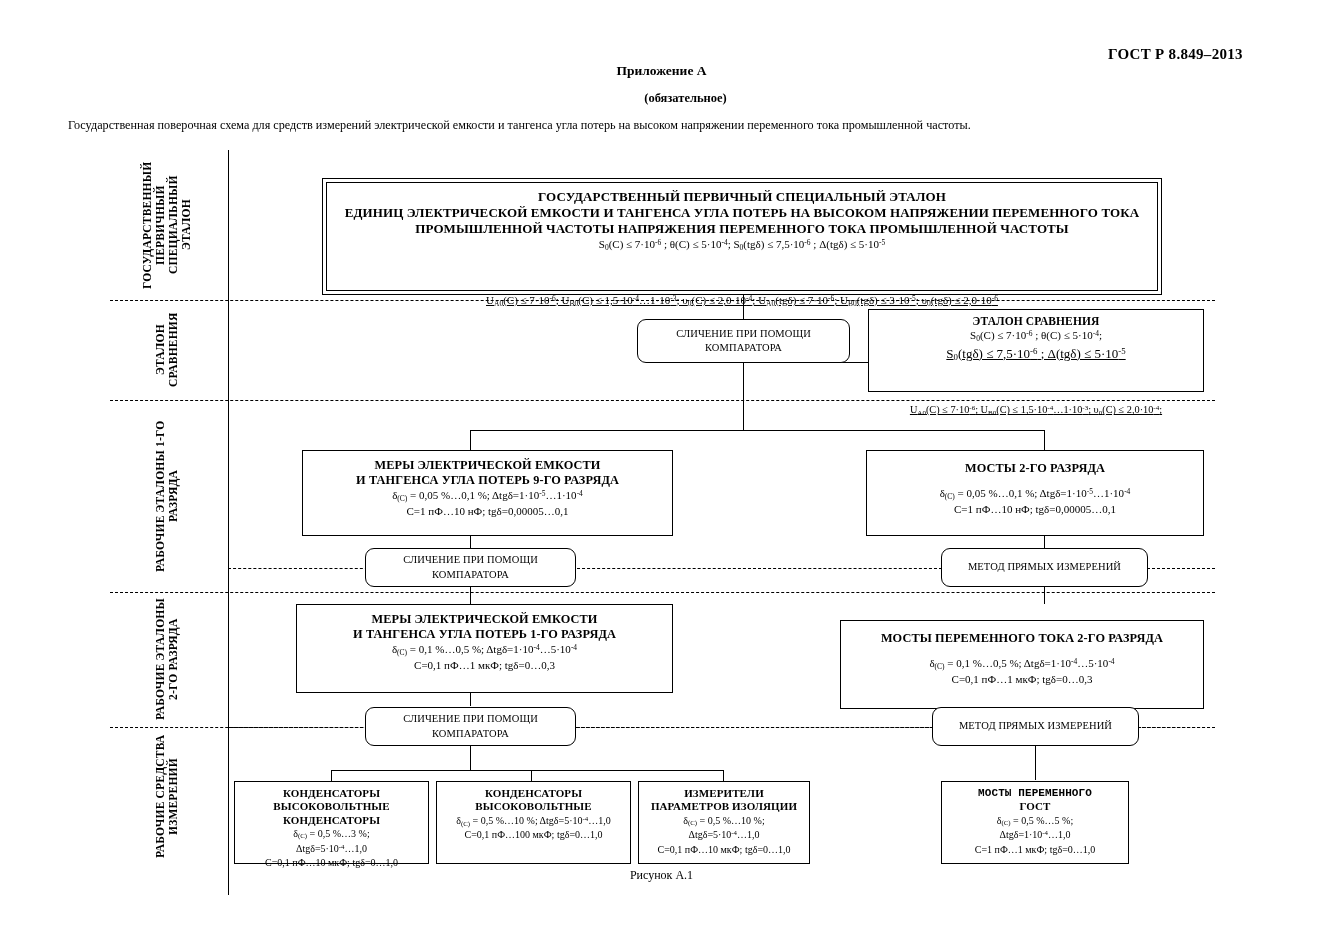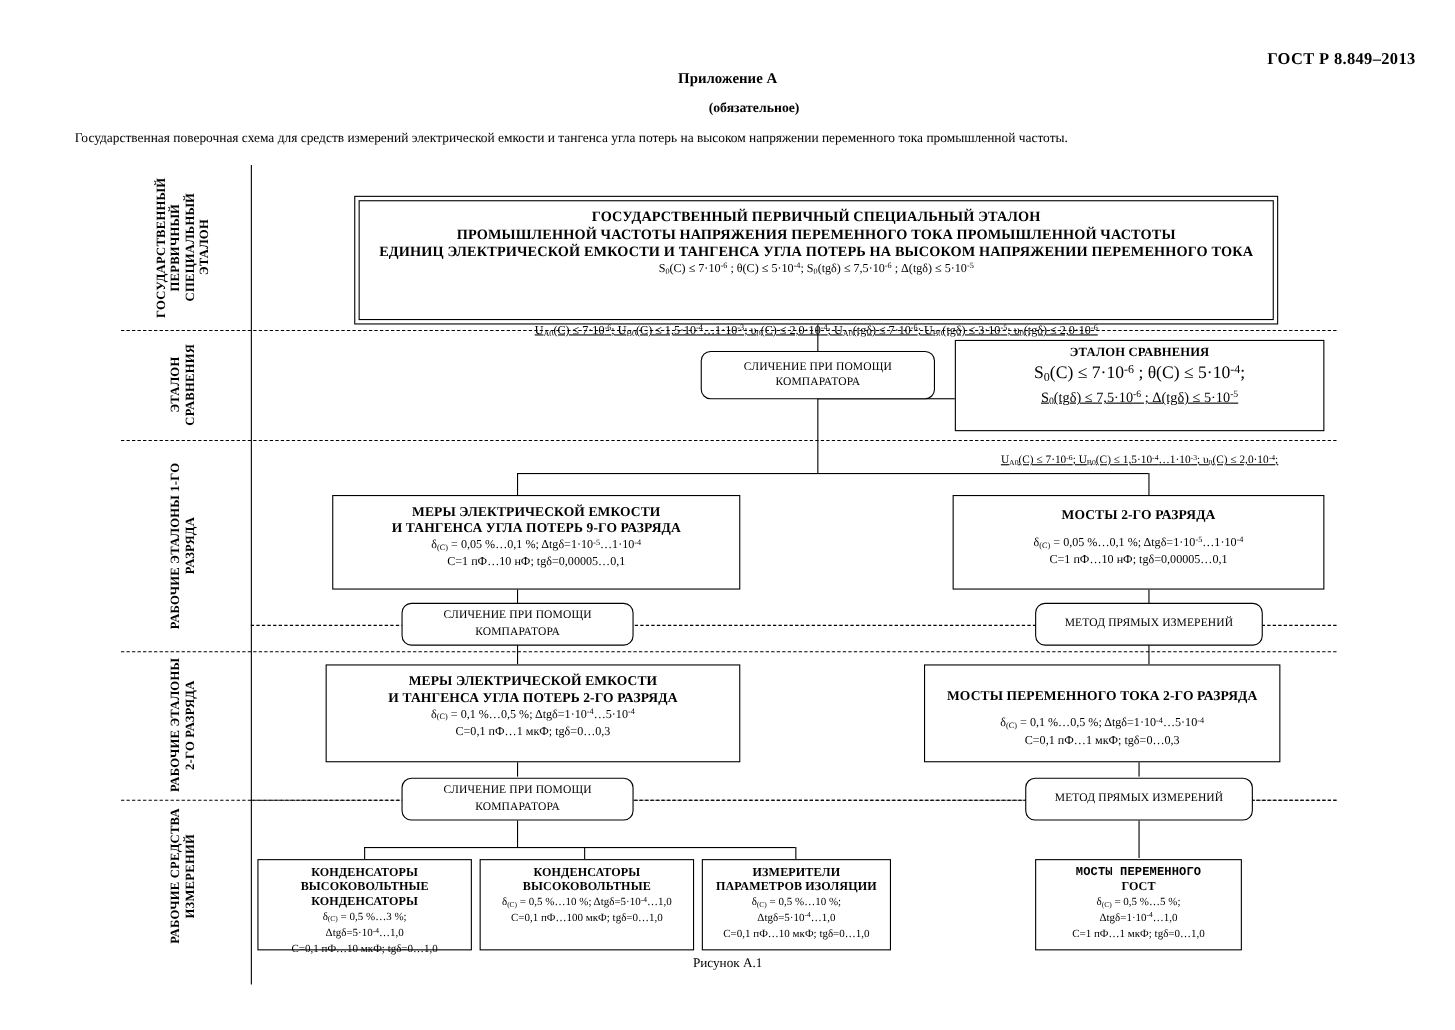--- a/index.html
+++ b/index.html
@@ -4,21 +4,21 @@
 <style>
   html,body{margin:0;padding:0;background:#fff;}
   body{
     width:1323px;height:936px;position:relative;overflow:hidden;
     font-family:"Liberation Serif","DejaVu Serif",serif;
     color:#000;
   }
   .abs{position:absolute;}
   
   #gost-number{
-    left:1108px;top:46px;font-size:15px;font-weight:bold;letter-spacing:.3px;margin-left:44px;
+    left:1108px;top:46px;font-size:15px;font-weight:bold;letter-spacing:.3px;
   }
   #appendix-title{
     left:0;top:63px;width:1323px;text-align:center;font-size:13.5px;font-weight:bold;
   }
   #appendix-sub{
     left:0;top:91px;width:1323px;text-align:center;font-size:12.5px;font-weight:bold;margin-left:24px;
   }
   #scheme-desc{
     left:68px;top:118px;width:1190px;font-size:12.2px;text-align:left;white-space:nowrap;
   }
@@ -114,40 +114,40 @@
 <div class="dashline" style="left:228px;top:568px;width:145px;"></div>
 <div class="dashline" style="left:572px;top:568px;width:370px;"></div>
 <div class="dashline" style="left:1147px;top:568px;width:68px;"></div>
 <div class="dashline" style="left:228px;top:727px;width:145px;"></div>
 <div class="dashline" style="left:572px;top:727px;width:361px;"></div>
 <div class="dashline" style="left:1138px;top:727px;width:77px;"></div>
 
 <div class="box dbl" style="left:322px;top:178px;width:840px;height:117px;">
   <div class="inner">
     <div class="bt big">ГОСУДАРСТВЕННЫЙ ПЕРВИЧНЫЙ СПЕЦИАЛЬНЫЙ ЭТАЛОН</div>
+    <div class="bt big">ЕДИНИЦ ЭЛЕКТРИЧЕСКОЙ ЕМКОСТИ И ТАНГЕНСА УГЛА ПОТЕРЬ НА ВЫСОКОМ НАПРЯЖЕНИИ ПЕРЕМЕННОГО ТОКА</div>
     <div class="bt big">ПРОМЫШЛЕННОЙ ЧАСТОТЫ НАПРЯЖЕНИЯ ПЕРЕМЕННОГО ТОКА ПРОМЫШЛЕННОЙ ЧАСТОТЫ</div>
-    <div class="bt big">ЕДИНИЦ ЭЛЕКТРИЧЕСКОЙ ЕМКОСТИ И ТАНГЕНСА УГЛА ПОТЕРЬ НА ВЫСОКОМ НАПРЯЖЕНИИ ПЕРЕМЕННОГО ТОКА</div>
     <div class="gap10"></div>
     <div class="ftxt">
       S<sub>0</sub>(C) ≤ 7·10<sup>-6</sup> ; θ(C) ≤ 5·10<sup>-4</sup>; S<sub>0</sub>(tgδ) ≤ 7,5·10<sup>-6</sup> ; Δ(tgδ) ≤ 5·10<sup>-5</sup>
     </div>
     <div class="ftxt u">
       U<sub>A0</sub>(C) ≤ 7·10<sup>-6</sup>; U<sub>B0</sub>(C) ≤ 1,5·10<sup>-4</sup>…1·10<sup>-3</sup>; υ<sub>0</sub>(C) ≤ 2,0·10<sup>-4</sup>; U<sub>A0</sub>(tgδ) ≤ 7·10<sup>-6</sup>; U<sub>B0</sub>(tgδ) ≤ 3·10<sup>-5</sup>; υ<sub>0</sub>(tgδ) ≤ 2,0·10<sup>-6</sup>
     </div>
   </div>
 </div>
 
 <div class="rbox" style="left:637px;top:319px;width:213px;height:44px;">
   <div>СЛИЧЕНИЕ ПРИ ПОМОЩИ</div>
   <div>КОМПАРАТОРА</div>
 </div>
 
 <div class="box" style="left:868px;top:309px;width:336px;height:83px;padding-top:4px;">
   <div class="bt" style="font-size:11.5px;">ЭТАЛОН СРАВНЕНИЯ</div>
-  <div class="ftxt" style="font-size:16px;">
+  <div class="ftxt" style="font-size:11px;">
     S<sub>0</sub>(C) ≤ 7·10<sup>-6</sup> ; θ(C) ≤ 5·10<sup>-4</sup>;
   </div>
   <div class="ftxt" style="font-size:13px;text-decoration:underline;">
     S<sub>0</sub>(tgδ) ≤ 7,5·10<sup>-6</sup> ; Δ(tgδ) ≤ 5·10<sup>-5</sup>
   </div>
   <div class="ftxt u" style="font-size:10.3px;">
     U<sub>A0</sub>(C) ≤ 7·10<sup>-6</sup>; U<sub>B0</sub>(C) ≤ 1,5·10<sup>-4</sup>…1·10<sup>-3</sup>; υ<sub>0</sub>(C) ≤ 2,0·10<sup>-4</sup>;
   </div>
   <div class="ftxt u" style="font-size:10.3px;">
     U<sub>A0</sub>(tgδ) ≤ 7·10<sup>-6</sup>; U<sub>B0</sub>(tgδ) ≤ 3·10<sup>-5</sup>; υ<sub>0</sub>(tgδ) ≤ 2,0·10<sup>-6</sup>
@@ -175,28 +175,28 @@
 <div class="rbox" style="left:365px;top:548px;width:211px;height:39px;">
   <div>СЛИЧЕНИЕ ПРИ ПОМОЩИ</div>
   <div>КОМПАРАТОРА</div>
 </div>
 <div class="rbox" style="left:941px;top:548px;width:207px;height:39px;">
   <div>МЕТОД ПРЯМЫХ ИЗМЕРЕНИЙ</div>
 </div>
 
 <div class="box" style="left:296px;top:604px;width:377px;height:89px;padding-top:7px;">
   <div class="bt">МЕРЫ ЭЛЕКТРИЧЕСКОЙ ЕМКОСТИ</div>
-  <div class="bt">И ТАНГЕНСА УГЛА ПОТЕРЬ 2-ГО РАЗРЯДА</div>
+  <div class="bt">И ТАНГЕНСА УГЛА ПОТЕРЬ 1-ГО РАЗРЯДА</div>
   <div class="ftxt">
     δ<sub>(C)</sub> = 0,1 %…0,5 %; Δtgδ=1·10<sup>-4</sup>…5·10<sup>-4</sup>
   </div>
   <div class="ftxt">C=0,1 пФ…1 мкФ;  tgδ=0…0,3</div>
 </div>
 
-<div class="box" style="left:840px;top:604px;width:324px;height:89px;padding-top:20px;">
+<div class="box" style="left:840px;top:620px;width:364px;height:89px;padding-top:10px;">
   <div class="bt">МОСТЫ ПЕРЕМЕННОГО ТОКА 2-ГО РАЗРЯДА</div>
   <div class="gap10"></div>
   <div class="ftxt">
     δ<sub>(C)</sub> = 0,1 %…0,5 %; Δtgδ=1·10<sup>-4</sup>…5·10<sup>-4</sup>
   </div>
   <div class="ftxt">C=0,1 пФ…1 мкФ;  tgδ=0…0,3</div>
 </div>
 
 <div class="rbox" style="left:365px;top:707px;width:211px;height:39px;">
   <div>СЛИЧЕНИЕ ПРИ ПОМОЩИ</div>

